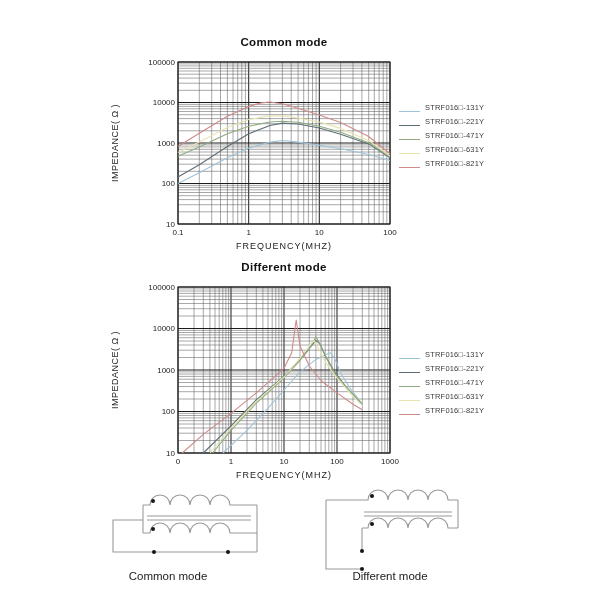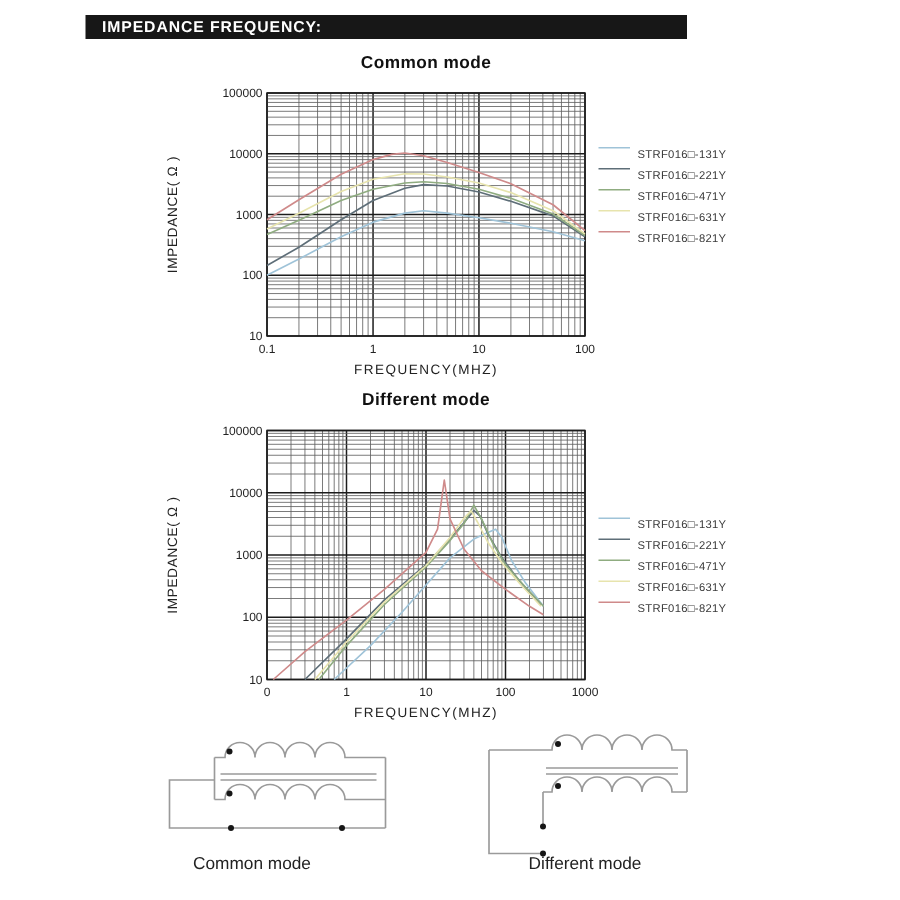--- a/index.html
+++ b/index.html
@@ -20,39 +20,36 @@
   #title2 { left:178px; top:261px; }
 
   svg.chart { position:absolute; overflow:visible; }
   #chart1-svg { left:100px; top:55px; }
   #chart2-svg { left:100px; top:278px; }
   svg text { font-family:"Liberation Sans", sans-serif; fill:#222; }
 
   .legend { position:absolute; left:399px; }
   #legend1 { top:98px; }
   #legend2 { top:345px; }
-  .legend-item { display:flex; align-items:flex-start; height:14px; }
+  .legend-item { display:flex; align-items:flex-end; height:14px; }
   .swatch { width:21px; height:0; border-top:1.5px solid #000; margin-right:5px; flex:none; }
   .legend-label { font-size:7.5px; color:#3a3a3a; letter-spacing:0.2px; white-space:nowrap; }
 
   .circuit { position:absolute; overflow:visible; }
   #circuit1 { left:100px; top:487px; }
   #circuit2 { left:320px; top:483px; }
   .circuit-label { position:absolute; width:140px; text-align:center; font-size:11.5px; color:#222; }
   #clabel1 { left:98px; top:570px; }
   #clabel2 { left:320px; top:570px; }
 </style>
 </head>
 <body>
 
 <div class="page">
 
-  <div class="header-bar">
-    <span>IMPEDANCE FREQUENCY:</span>
-  </div>
 
   <div class="chart-title" id="title1">Common mode</div>
   <svg class="chart" id="chart1-svg" width="400" height="200">
       <line x1="78.0" y1="7" x2="78.0" y2="169" stroke="#1c1c1c" stroke-width="1"></line>
       <line x1="99.3" y1="7" x2="99.3" y2="169" stroke="#5f5f5f" stroke-width="0.55"></line>
       <line x1="111.7" y1="7" x2="111.7" y2="169" stroke="#5f5f5f" stroke-width="0.55"></line>
       <line x1="120.5" y1="7" x2="120.5" y2="169" stroke="#5f5f5f" stroke-width="0.55"></line>
       <line x1="127.4" y1="7" x2="127.4" y2="169" stroke="#5f5f5f" stroke-width="0.55"></line>
       <line x1="133.0" y1="7" x2="133.0" y2="169" stroke="#5f5f5f" stroke-width="0.55"></line>
       <line x1="137.7" y1="7" x2="137.7" y2="169" stroke="#5f5f5f" stroke-width="0.55"></line>

